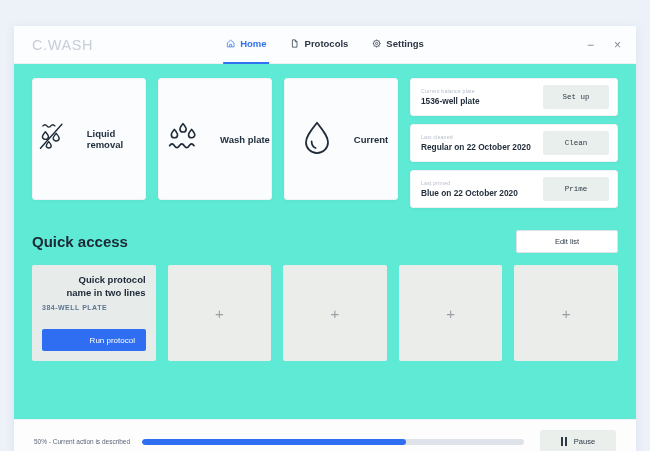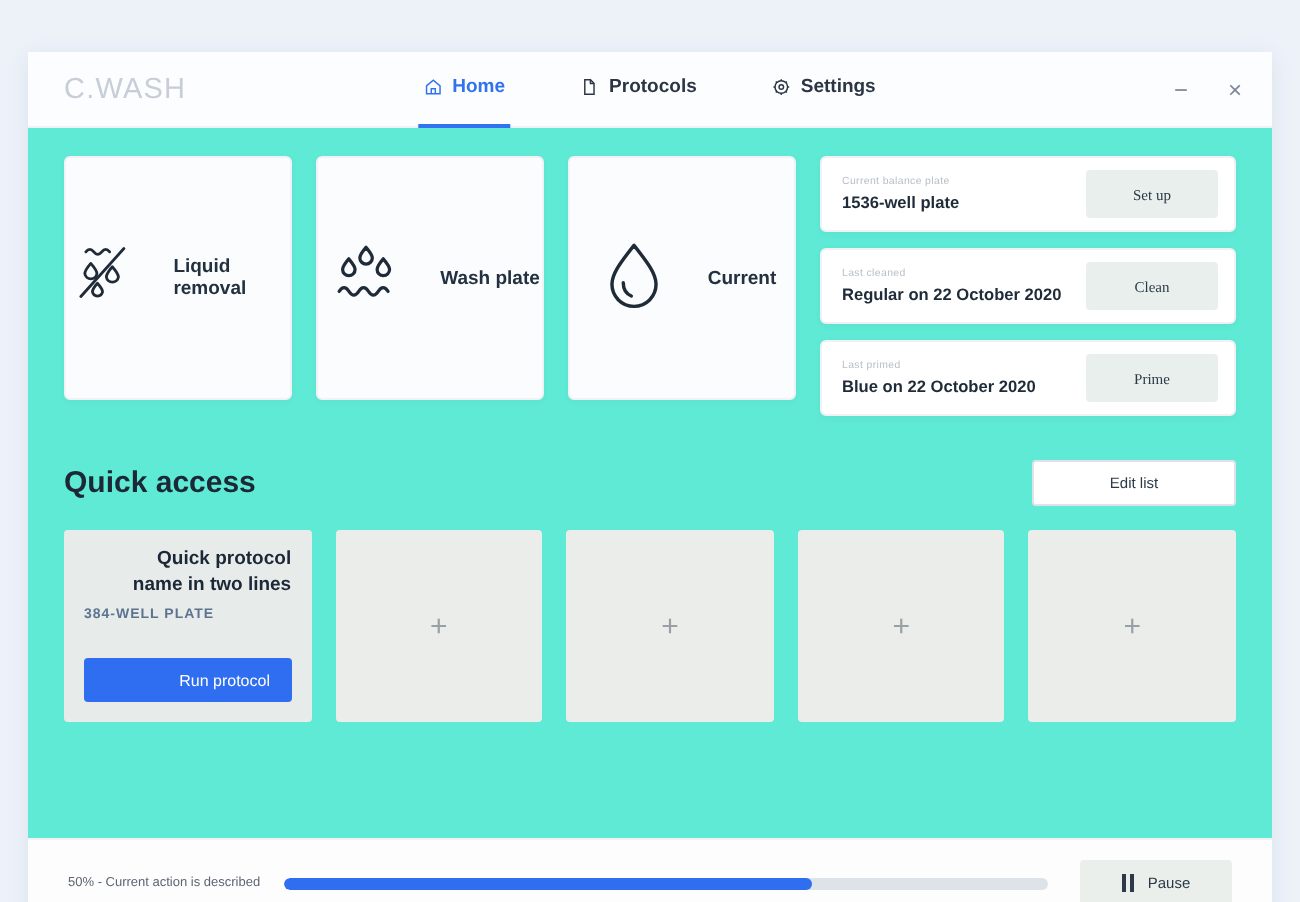--- a/index.html
+++ b/index.html
@@ -33,21 +33,21 @@
     font-weight: 400;
     user-select: none;
   }
   #nav {
     position: absolute;
     left: 50%;
     transform: translateX(-50%);
     display: flex;
     align-items: flex-end;
     height: 38px;
-    gap: 32px;
+    gap: 18px;
   }
   .nav-item {
     display: flex;
     align-items: center;
     gap: 5px;
     height: 38px;
     padding: 0 3px;
     font-size: 9.5px;
     font-weight: bold;
     color: #2b3544;
@@ -114,21 +114,21 @@
     padding: 0 8px 0 10px;
   }
   .status-texts { display: flex; flex-direction: column; gap: 2px; }
   .status-sub { font-size: 5.2px; color: #b6bec9; letter-spacing: 0.2px; }
   .status-main { font-size: 8.3px; font-weight: bold; color: #1f2b38; }
   .status-btn {
     width: 66px; height: 24px;
     background: #e9efec;
     border: none;
     border-radius: 2px;
-    font-family: Liberation Serif, serif;
+    font-family: Liberation Mono, monospace;
     font-size: 7.5px;
     color: #2c3a47;
     cursor: pointer;
   }
   
   #quick-head {
     margin-top: 22px;
     display: flex;
     align-items: center;
     justify-content: space-between;

